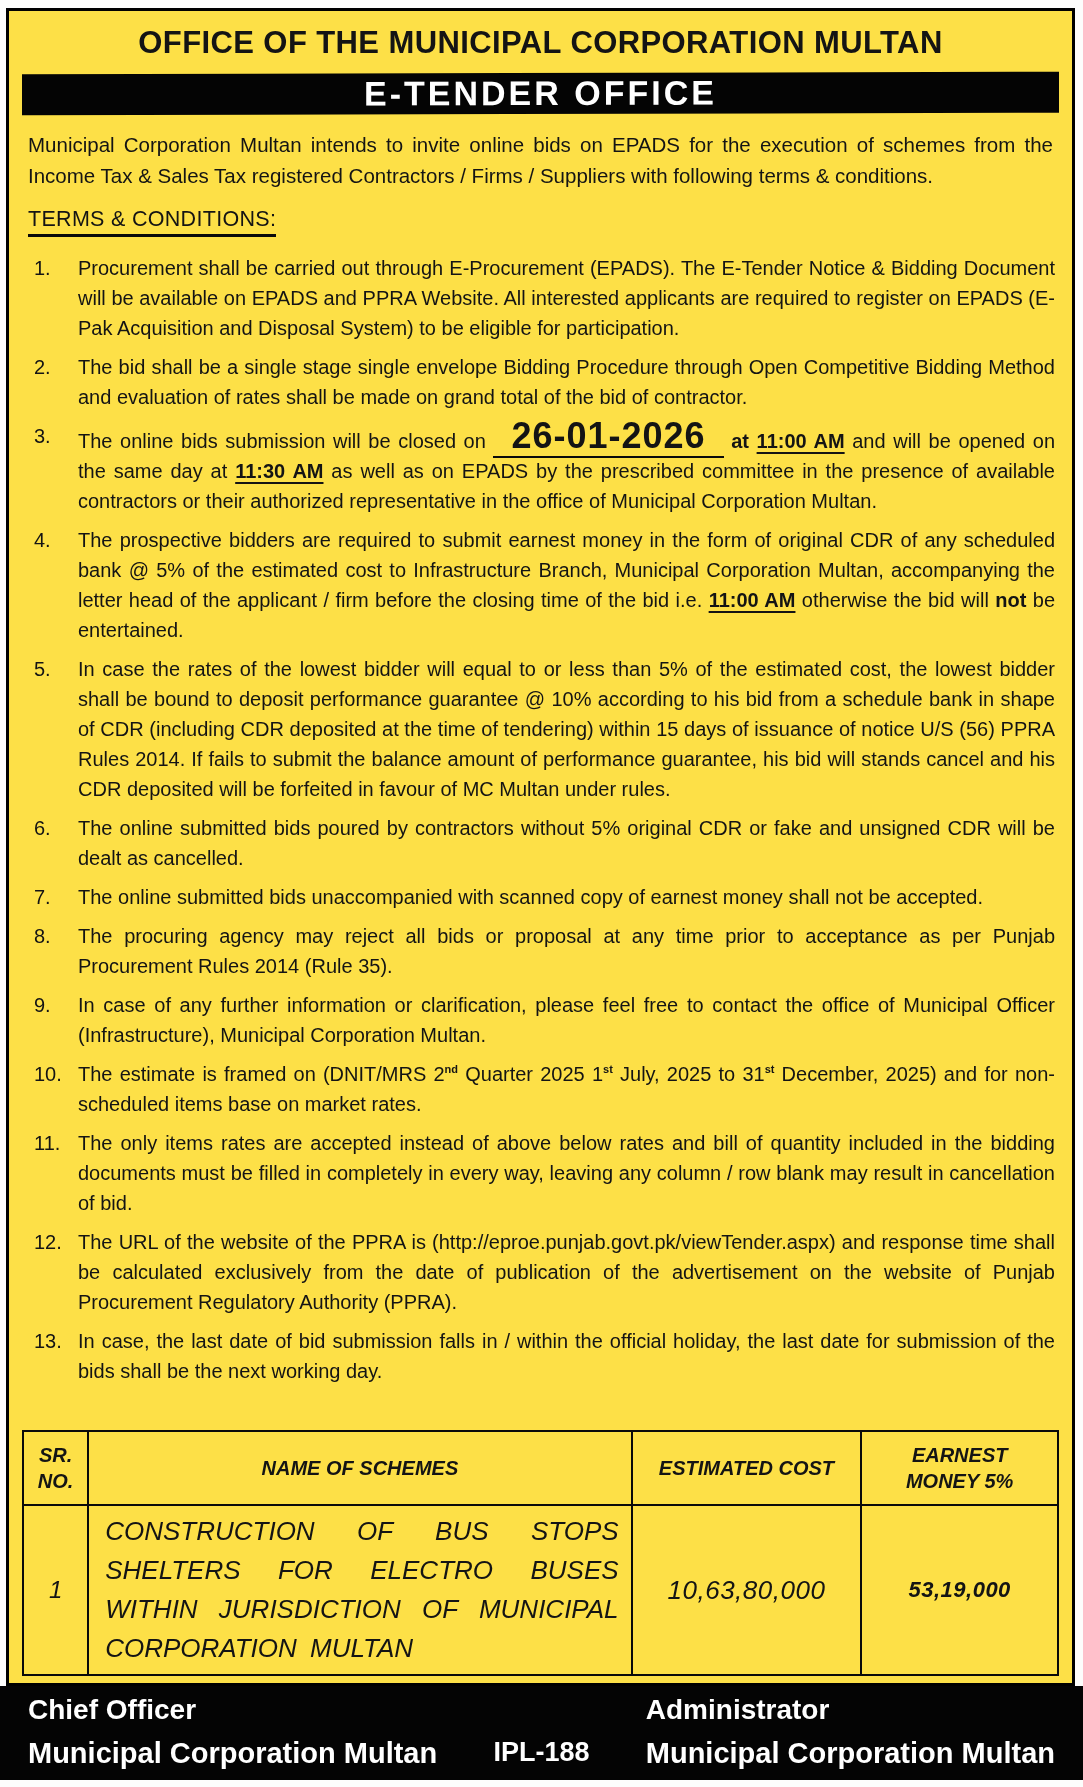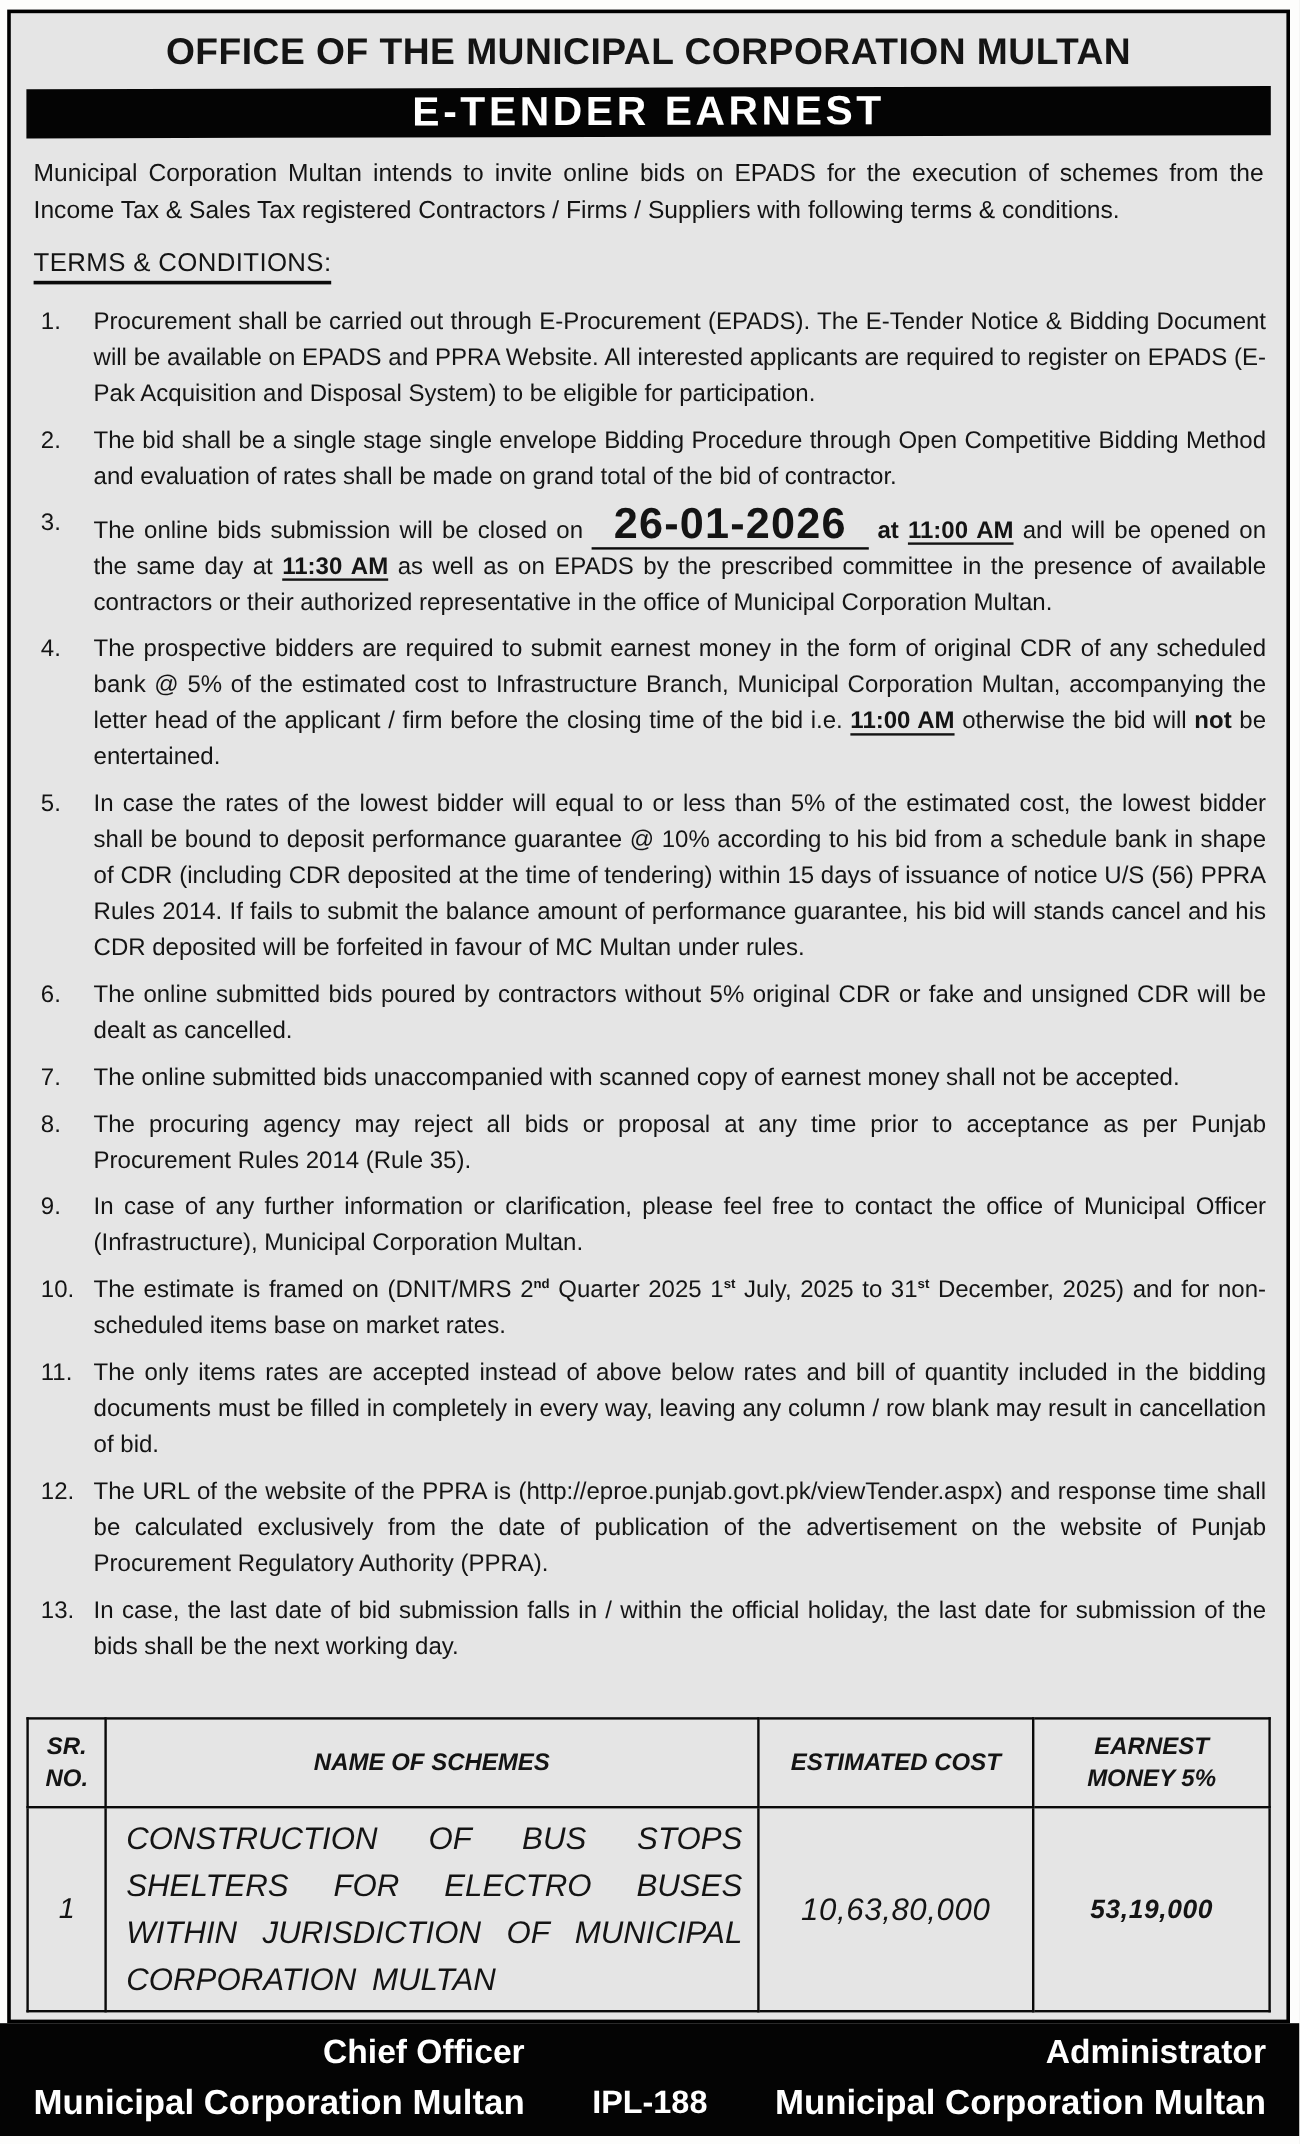--- a/index.html
+++ b/index.html
@@ -16,21 +16,21 @@
     height: 1787px;
     background: #fdfdfc;
     overflow: hidden;
   }
   
   .page {
     position: absolute;
     top: 8px; left: 6px; right: 8px;
     bottom: 101px;
     border: 3px solid #000;
-    background: #e5e5e5;
+    background: #fde047;
     padding: 8px 17px 0 17px;
     box-sizing: border-box;
   }
   .office-title {
     text-align: center;
     font-size: 31px;
     font-weight: bold;
     letter-spacing: 0.4px;
     margin: 6px 0 12px 0;
     white-space: nowrap;
@@ -168,21 +168,21 @@
     display: flex;
     align-items: stretch;
     justify-content: space-between;
     padding: 8px 28px 10px 28px;
     box-sizing: border-box;
   }
   .footer-block {
     display: flex;
     flex-direction: column;
     justify-content: space-between;
-    text-align: right;
+    text-align: left;
   }
   .footer-role {
     font-size: 28px;
     font-weight: bold;
   }
   .footer-org {
     font-size: 29px;
     font-weight: bold;
     white-space: nowrap;
   }
@@ -198,21 +198,21 @@
 </head>
 <body>
 
 <div class="sheet">
 
   <div class="page">
 
     <div class="office-title">OFFICE OF THE MUNICIPAL CORPORATION MULTAN</div>
 
     <div class="notice-bar">
-      <span>E-TENDER EARNEST</span>
+      <span>E-TENDER OFFICE</span>
     </div>
 
     <p class="intro">Municipal Corporation Multan intends to invite online bids on EPADS for the execution of schemes from the Income Tax &amp; Sales Tax registered Contractors / Firms / Suppliers with following terms &amp; conditions.</p>
 
     <div class="terms-heading">TERMS &amp; CONDITIONS:</div>
 
     <div class="terms-list">
   <div class="term-row">
     <span class="term-num">1.</span>
     <p class="term-text"><span class="seg-n">Procurement shall be carried out through E-Procurement (EPADS). The E-Tender Notice &amp; Bidding Document will be available on EPADS and PPRA Website. All interested applicants are required to register on EPADS (E-Pak Acquisition and Disposal System) to be eligible for participation.</span></p>

